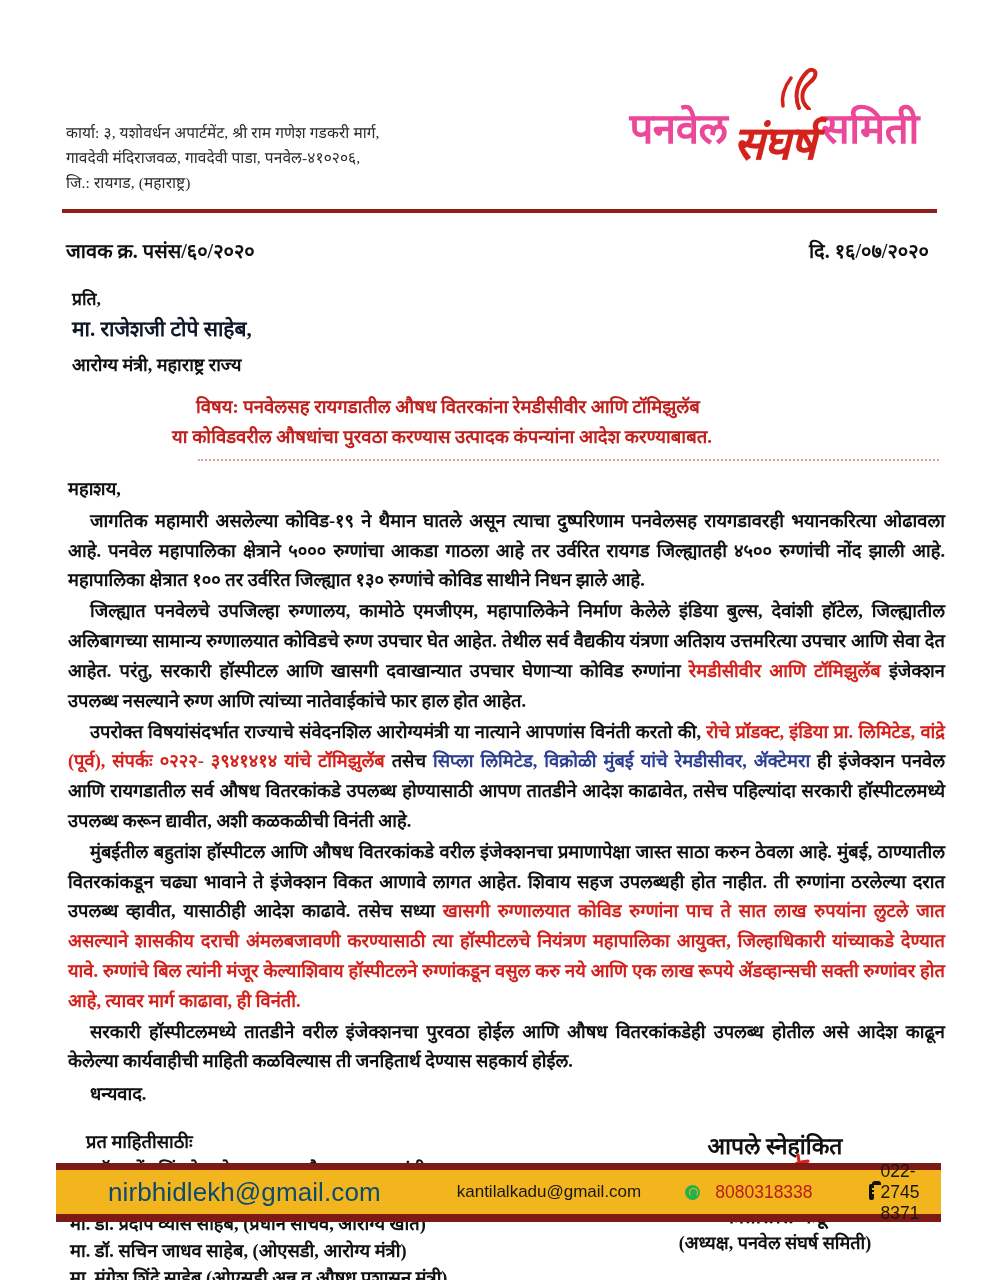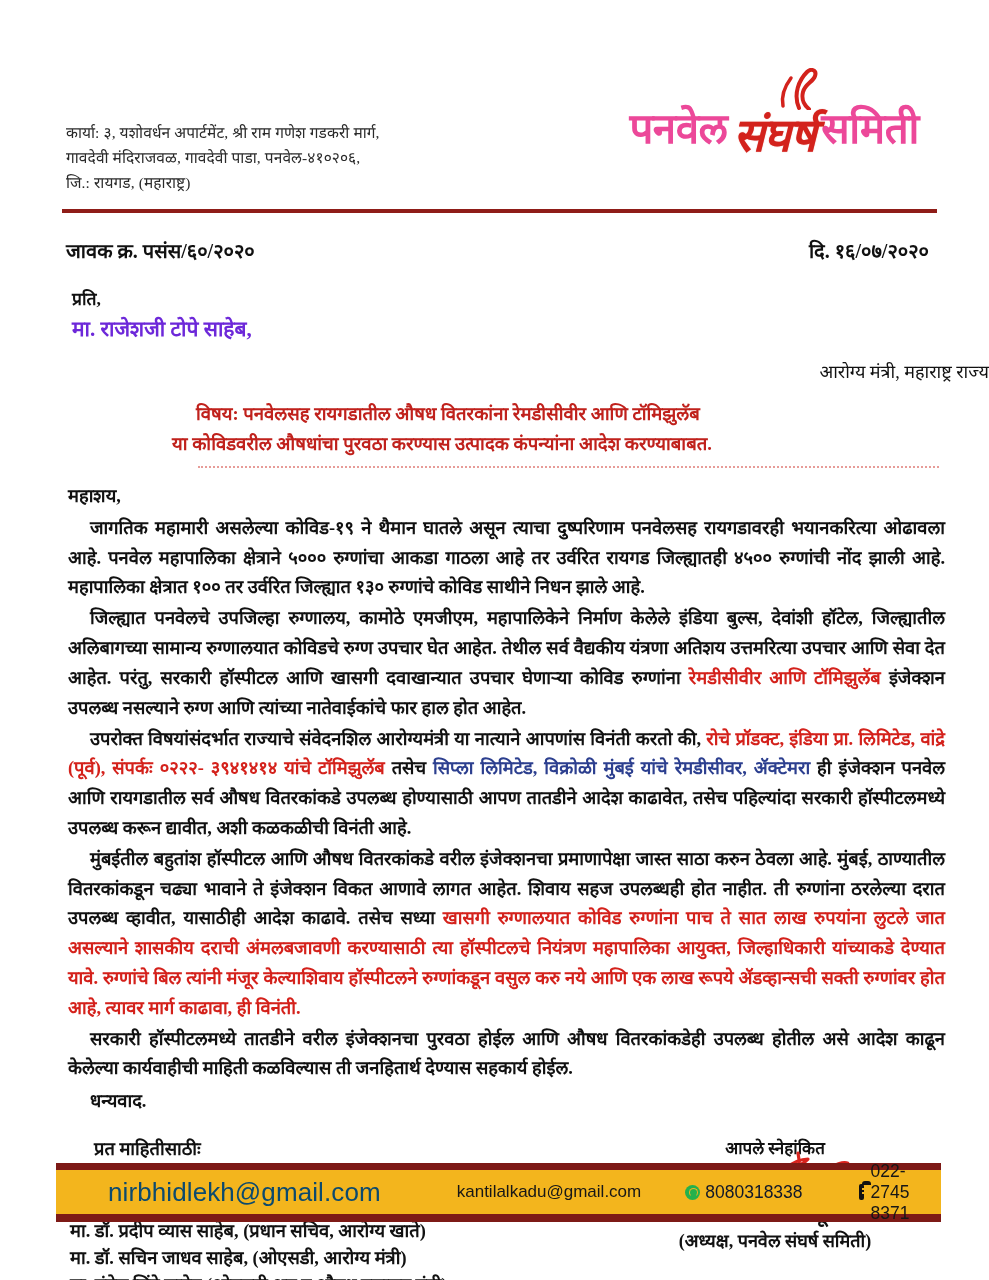--- a/index.html
+++ b/index.html
@@ -60,21 +60,21 @@
     vertical-align: baseline;
   }
   .logo-accent {
     font-size: 46px;
     font-weight: 700;
     color: #d3221c;
     font-style: italic;
     letter-spacing: -1px;
     margin: 0 2px;
     position: relative;
-    top: 8px;
+    top: 16px;
     text-shadow: 0 0 1px rgba(211,34,28,.5);
   }
   .logo-flourish {
     position: absolute;
     right: 96px;
     top: -26px;
     width: 54px;
     height: 42px;
     pointer-events: none;
   }
@@ -98,24 +98,24 @@
 
   
   .addressee {
     padding: 22px 0 0 72px;
     line-height: 1.5;
   }
   .addressee .to { font-size: 17.5px; font-weight: 700; }
   .addressee .name {
     font-size: 21px;
     font-weight: 700;
-    color: #6d28d9;
+    color: #0f172a;
     margin-top: 1px;
   }
-  .addressee .desig { font-size: 18px; font-weight: 400; margin-top: 14px; text-align: right; }
+  .addressee .desig { font-size: 18px; font-weight: 700; margin-top: 7px; }
 
   
   .subject {
     color: #c0211c;
     font-weight: 700;
     font-size: 18.5px;
     line-height: 1.62;
     padding: 14px 48px 0 196px;
     text-indent: 0;
   }
@@ -148,29 +148,29 @@
     display: flex;
     justify-content: space-between;
     padding: 18px 40px 0 70px;
   }
   .cc {
     font-size: 18.3px;
     line-height: 1.48;
     font-weight: 700;
     color: #111;
   }
-  .cc .cc-title { margin-left: 24px; margin-bottom: 1px; }
+  .cc .cc-title { margin-left: 16px; margin-bottom: 1px; }
 
   .sign {
     text-align: center;
     position: relative;
     padding-right: 34px;
     min-width: 280px;
   }
-  .sign .yours { font-size: 17px; font-weight: 700; }
+  .sign .yours { font-size: 23px; font-weight: 700; }
   .sign-mark {
     height: 52px;
     position: relative;
     margin-top: -6px;
   }
   .sign-mark svg { position: absolute; left: 50%; transform: translateX(-50%); top: -4px; }
   .sign .signer {
     font-size: 20.5px;
     font-weight: 700;
     margin-top: -6px;
@@ -202,25 +202,25 @@
   }
   .f-yahoo {
     font-family: "Liberation Sans", sans-serif;
     font-size: 17px;
     color: #171717;
     margin-left: 76px;
   }
   .f-wa {
     display: inline-flex;
     align-items: center;
-    gap: 5px;
+    gap: 15px;
     margin-left: 44px;
     font-family: "Liberation Sans", sans-serif;
     font-size: 17.5px;
-    color: #0f172a;
+    color: #b91c1c;
     text-align: right;
   }
   .f-phone {
     display: inline-flex;
     align-items: center;
     gap: 6px;
     margin-left: 56px;
     font-family: "Liberation Sans", sans-serif;
     font-size: 17.5px;
     color: #171717;

